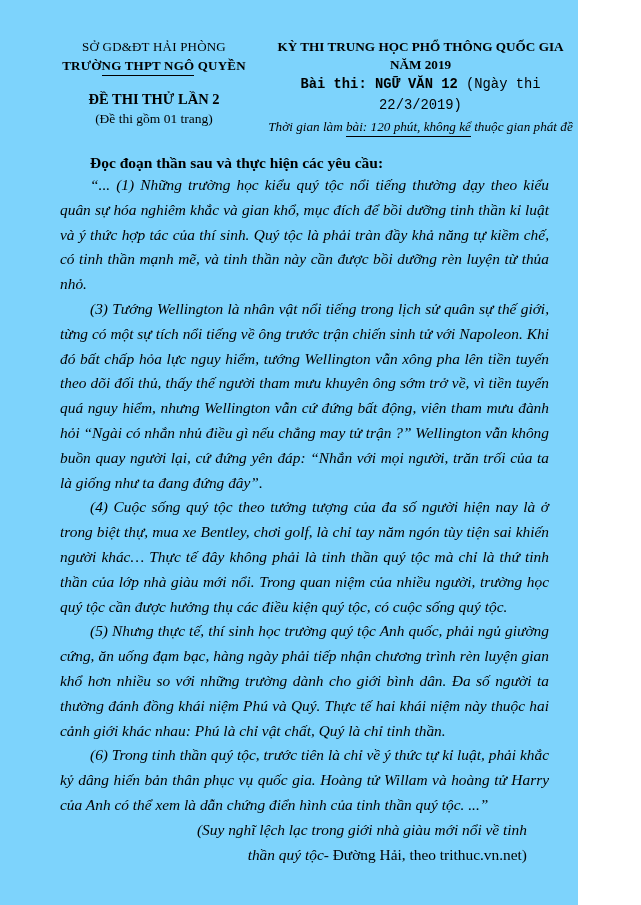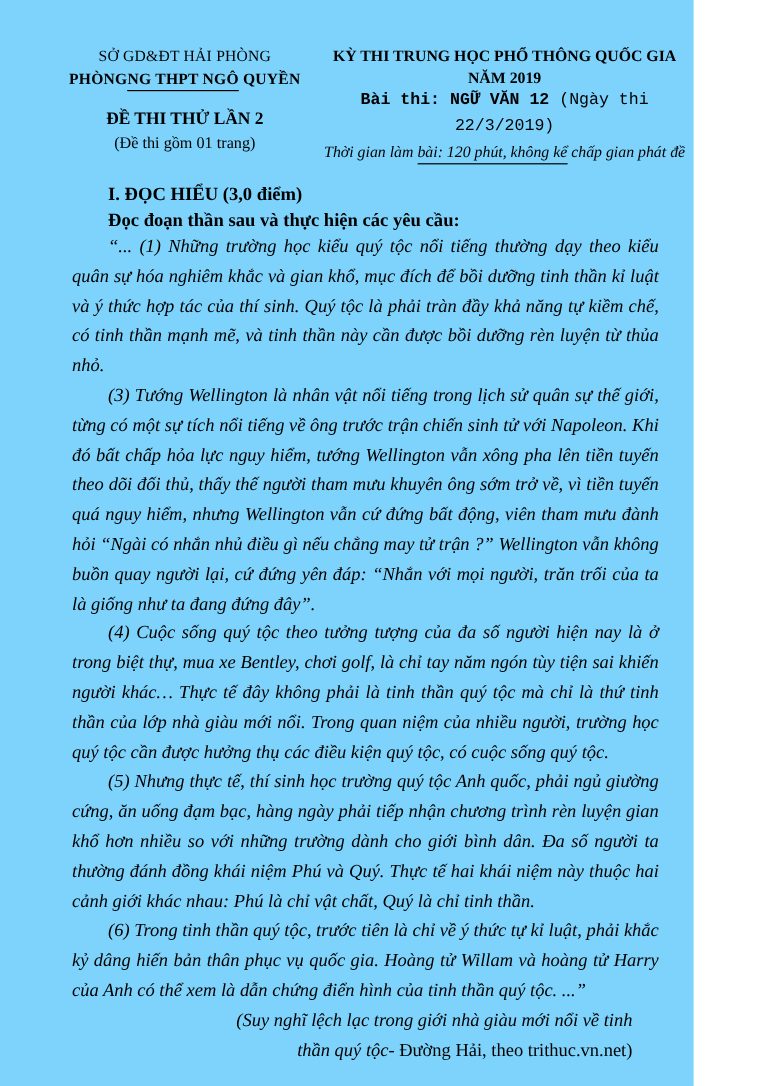--- a/index.html
+++ b/index.html
@@ -106,36 +106,35 @@
 </style>
 </head>
 <body>
 
 <div class="page">
 
   <div class="header">
 
     <div class="header-left">
       <div class="dept-line">SỞ GD&amp;ĐT HẢI PHÒNG</div>
-      <div class="school-line"><span>PHÒNG</span><span class="u">NG THPT NGÔ</span><span> QUYỀN</span></div>
+      <div class="school-line"><span>TRƯỜ</span><span class="u">NG THPT NGÔ</span><span> QUYỀN</span></div>
       <div class="exam-round">ĐỀ THI THỬ LẦN 2</div>
       <div class="page-note">(Đề thi gồm 01 trang)</div>
     </div>
 
     <div class="header-right">
       <div class="exam-name">KỲ THI TRUNG HỌC PHỔ THÔNG QUỐC GIA NĂM 2019</div>
       <div class="subject-line"><span class="subject-bold">Bài thi: NGỮ VĂN 12 </span><span>(Ngày thi 22/3/2019)</span></div>
-      <div class="duration-line"><span>Thời gian làm </span><span class="u">bài: 120 phút, không kể</span><span> chấp gian phát đề</span></div>
+      <div class="duration-line"><span>Thời gian làm </span><span class="u">bài: 120 phút, không kể</span><span> thuộc gian phát đề</span></div>
     </div>
 
   </div>
 
   <div class="content">
 
-    <p class="section-heading">I. ĐỌC HIỂU (3,0 điểm)</p>
     <p class="section-instruction">Đọc đoạn thần sau và thực hiện các yêu cầu:</p>
 
     <div class="passage">
       <p>“... (1) Những trường học kiểu quý tộc nổi tiếng thường dạy theo kiểu quân sự hóa nghiêm khắc và gian khổ, mục đích để bồi dưỡng tinh thần kỉ luật và ý thức hợp tác của thí sinh. Quý tộc là phải tràn đầy khả năng tự kiềm chế, có tinh thần mạnh mẽ, và tinh thần này cần được bồi dưỡng rèn luyện từ thủa nhỏ.</p>
       <p>(3) Tướng Wellington là nhân vật nổi tiếng trong lịch sử quân sự thế giới, từng có một sự tích nổi tiếng về ông trước trận chiến sinh tử với Napoleon. Khi đó bất chấp hỏa lực nguy hiểm, tướng Wellington vẫn xông pha lên tiền tuyến theo dõi đối thủ, thấy thế người tham mưu khuyên ông sớm trở về, vì tiền tuyến quá nguy hiểm, nhưng Wellington vẫn cứ đứng bất động, viên tham mưu đành hỏi “Ngài có nhắn nhủ điều gì nếu chẳng may tử trận ?” Wellington vẫn không buồn quay người lại, cứ đứng yên đáp: “Nhắn với mọi người, trăn trối của ta là giống như ta đang đứng đây”.</p>
       <p>(4) Cuộc sống quý tộc theo tưởng tượng của đa số người hiện nay là ở trong biệt thự, mua xe Bentley, chơi golf, là chỉ tay năm ngón tùy tiện sai khiến người khác… Thực tế đây không phải là tinh thần quý tộc mà chỉ là thứ tinh thần của lớp nhà giàu mới nổi. Trong quan niệm của nhiều người, trường học quý tộc cần được hưởng thụ các điều kiện quý tộc, có cuộc sống quý tộc.</p>
       <p>(5) Nhưng thực tế, thí sinh học trường quý tộc Anh quốc, phải ngủ giường cứng, ăn uống đạm bạc, hàng ngày phải tiếp nhận chương trình rèn luyện gian khổ hơn nhiều so với những trường dành cho giới bình dân. Đa số người ta thường đánh đồng khái niệm Phú và Quý. Thực tế hai khái niệm này thuộc hai cảnh giới khác nhau: Phú là chỉ vật chất, Quý là chỉ tinh thần.</p>
       <p>(6) Trong tinh thần quý tộc, trước tiên là chỉ về ý thức tự kỉ luật, phải khắc kỷ dâng hiến bản thân phục vụ quốc gia. Hoàng tử Willam và hoàng tử Harry của Anh có thể xem là dẫn chứng điển hình của tinh thần quý tộc. ...”</p>
     </div>
 

